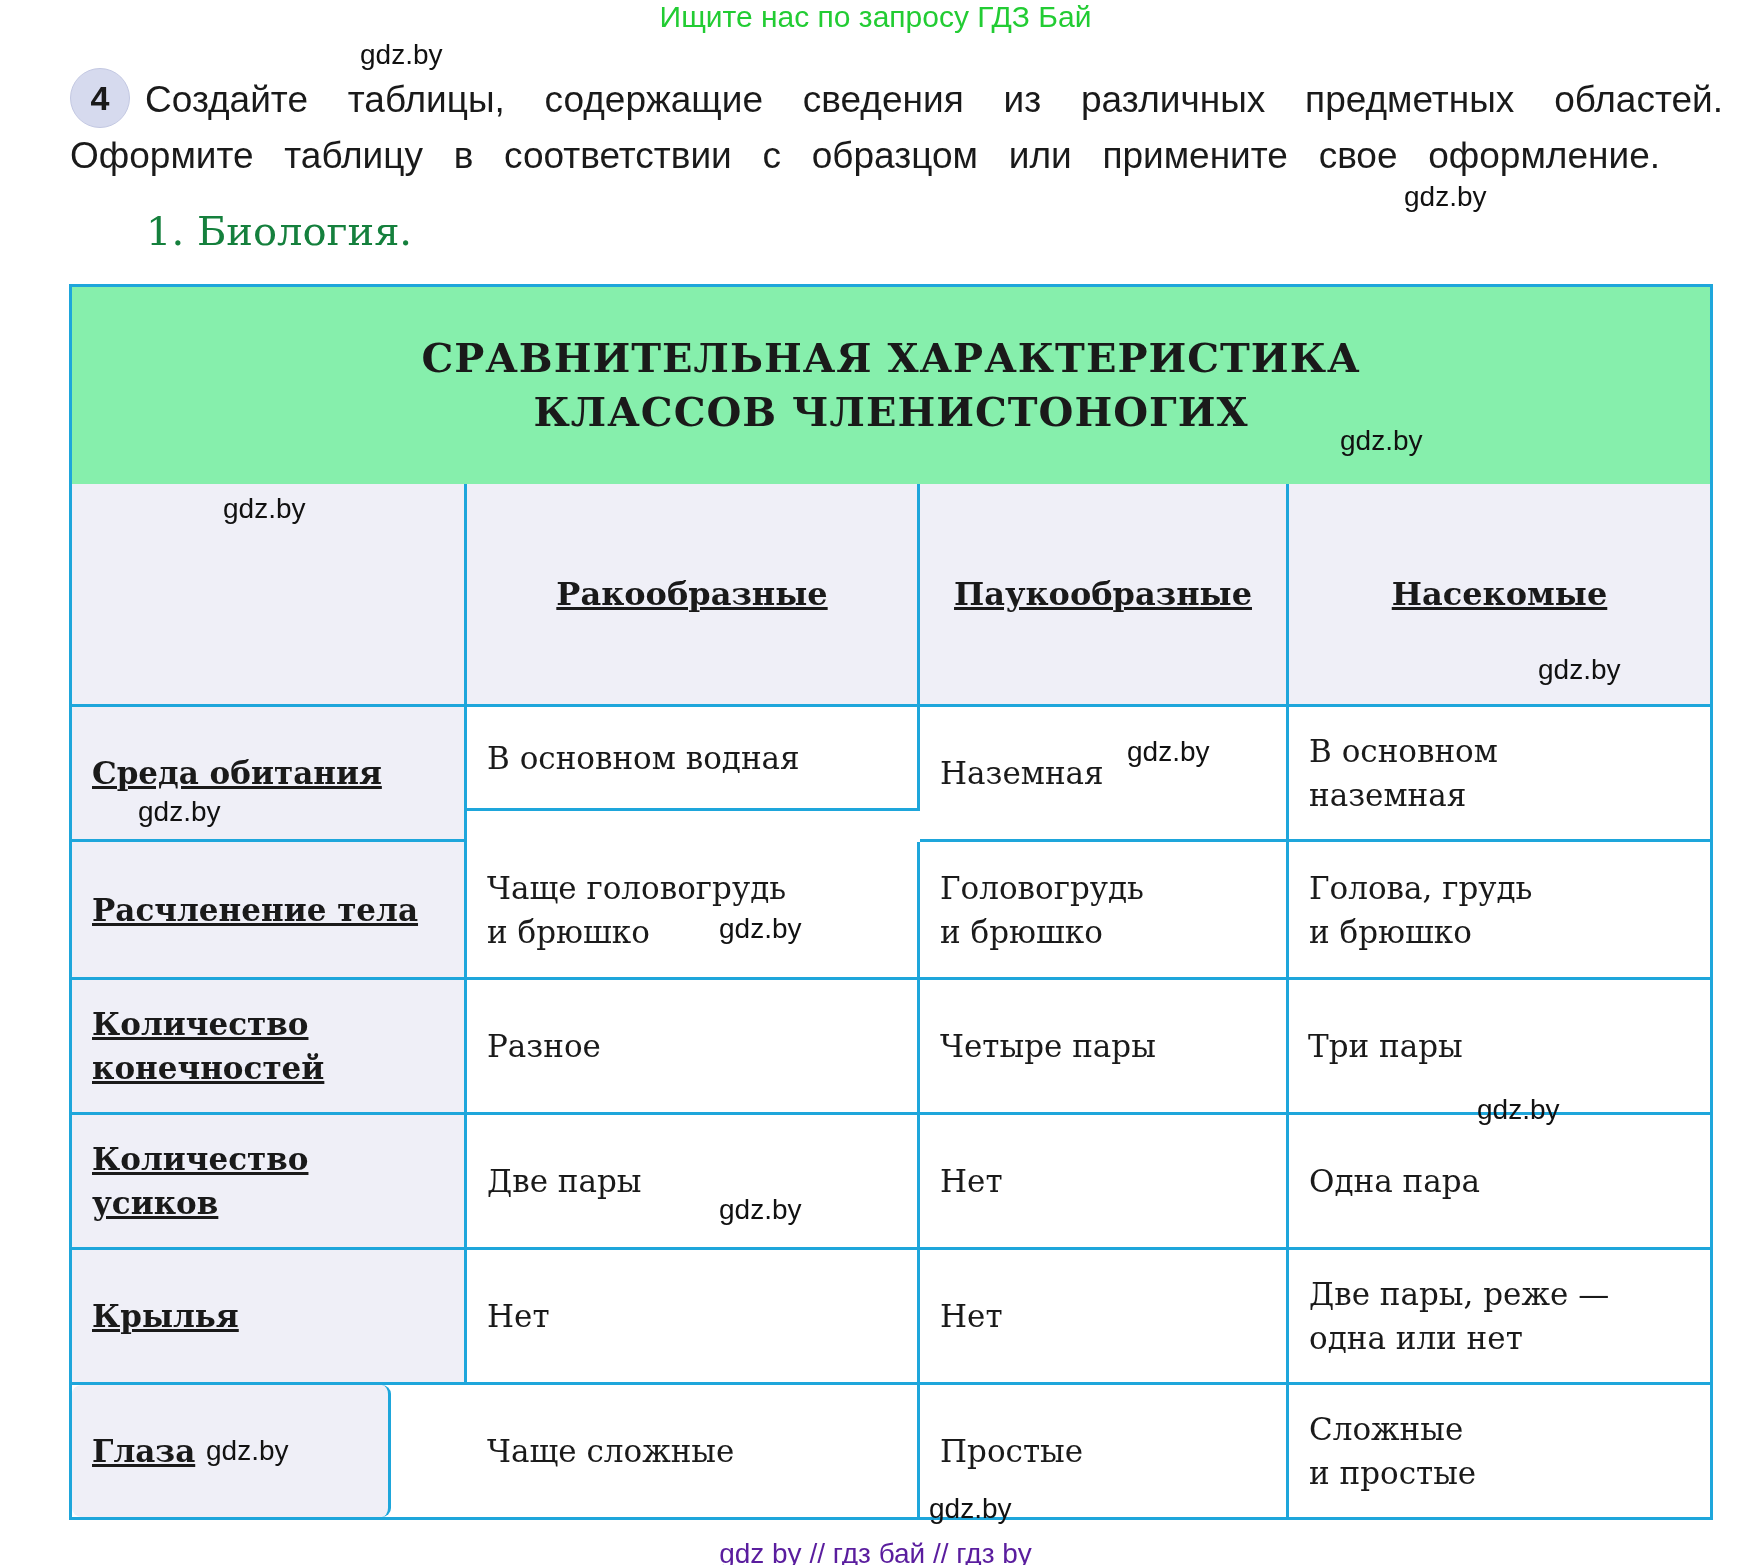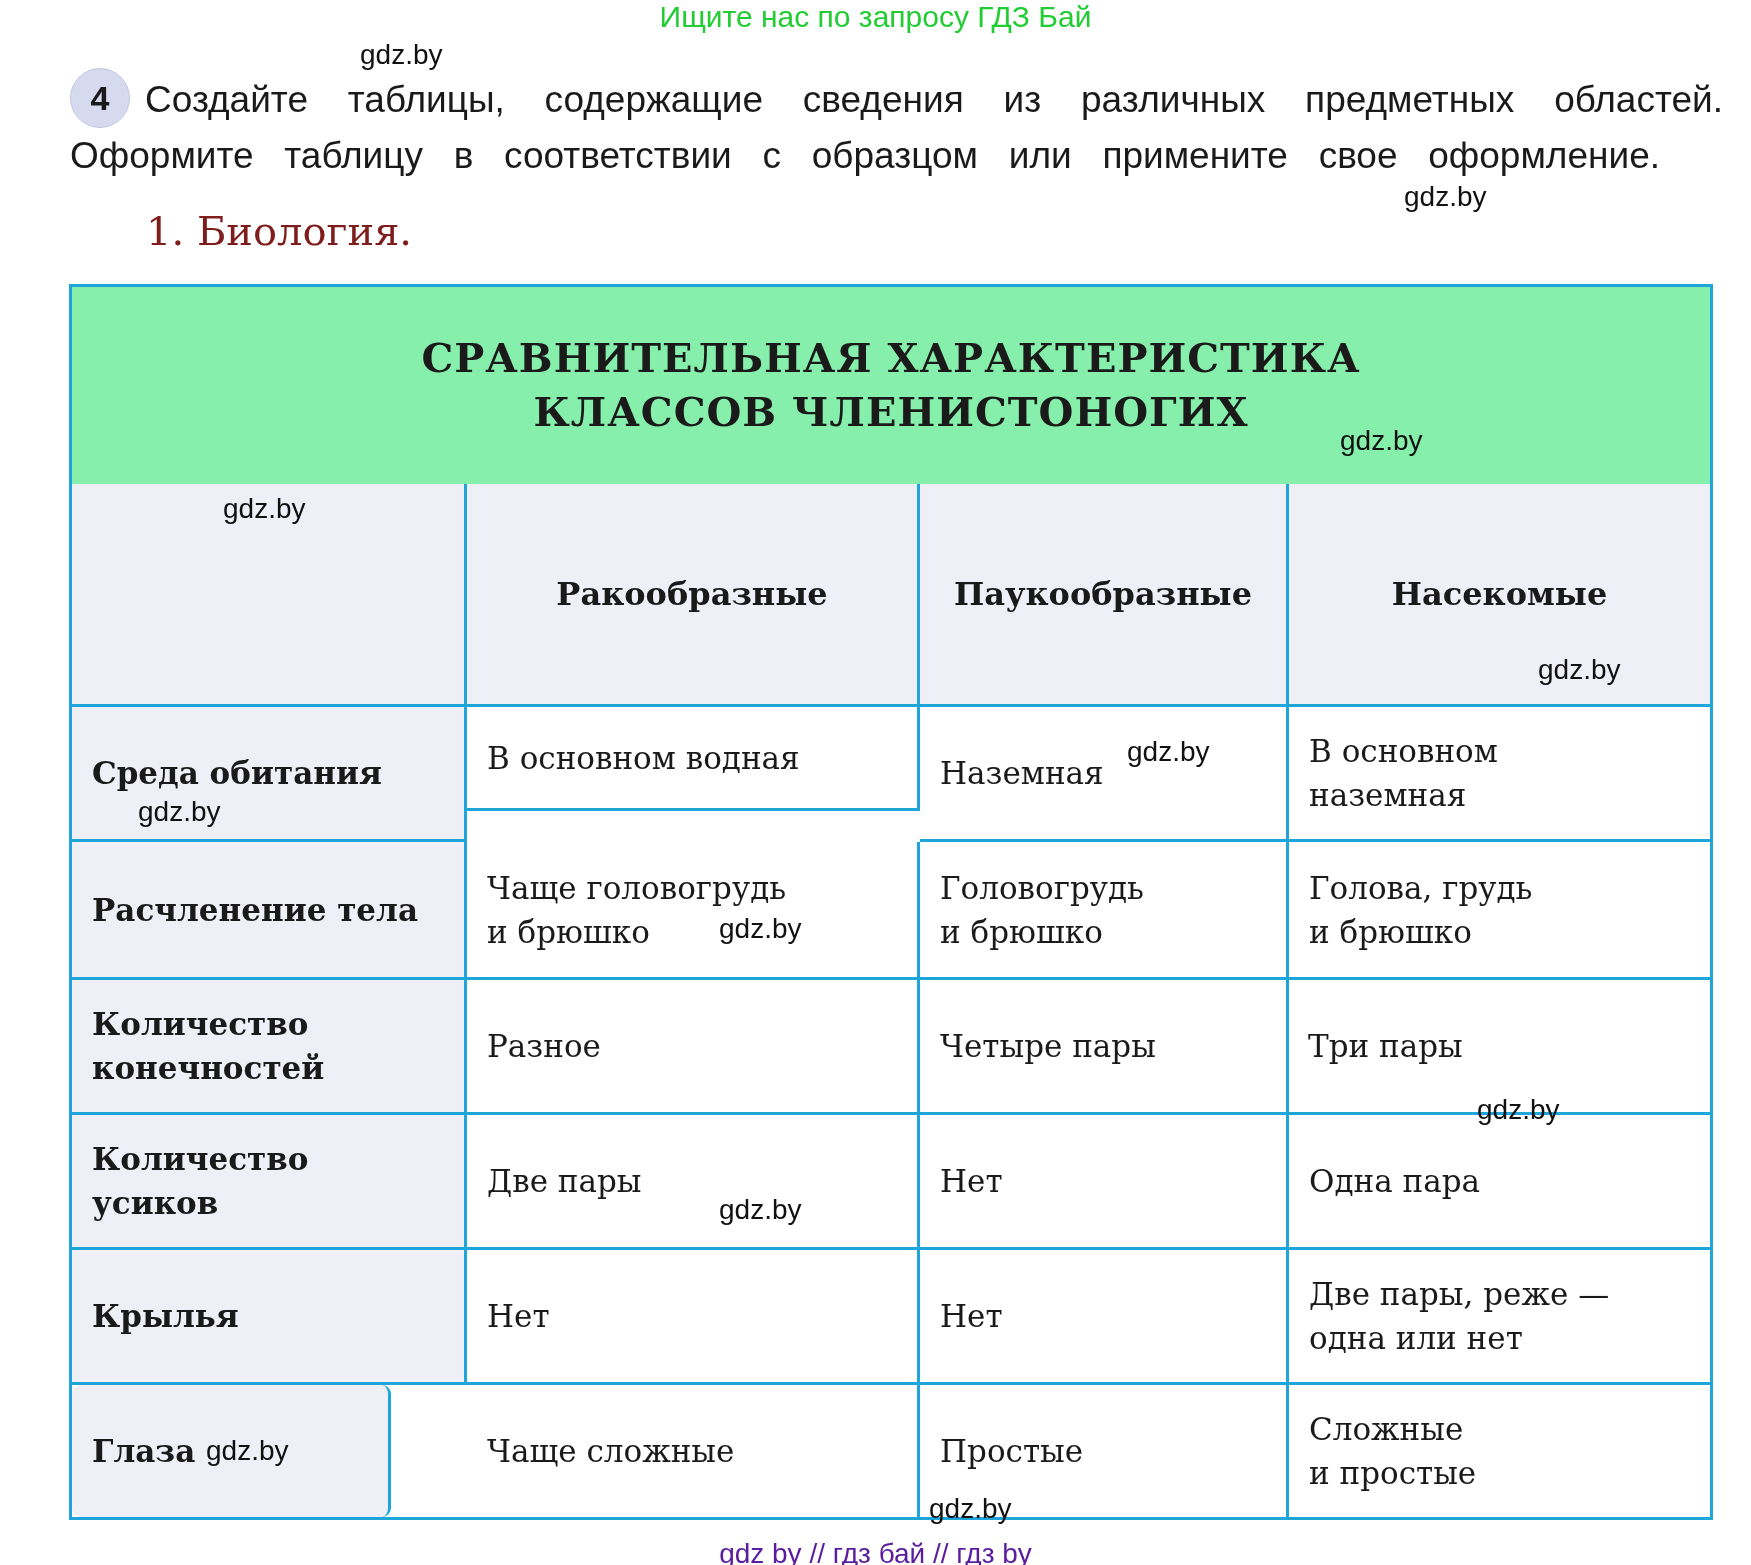--- a/index.html
+++ b/index.html
@@ -6,28 +6,28 @@
   body { width:1751px; height:1565px; position:relative; overflow:hidden; }
   .abs { position:absolute; }
   .sans { font-family:"Liberation Sans", "DejaVu Sans", sans-serif; }
   .serif { font-family:"DejaVu Serif", "Liberation Serif", serif; }
   #topnote { left:0; width:1751px; top:0; text-align:center; font-size:30px; line-height:34px; color:#22cc33; }
   .wm { font-size:28px; color:#111; line-height:30px; white-space:nowrap; }
   #badge { left:70px; top:68px; width:60px; height:60px; border-radius:50%; background:#d6daee; border:1px solid #c3c8e2; box-sizing:border-box; display:flex; align-items:center; justify-content:center; font-weight:bold; font-size:34px; color:#1a1a1a; }
   .task-line { font-size:37px; color:#1a1a1a; line-height:44px; white-space:nowrap; }
   #line1 { left:145px; top:78px; width:1578px; text-align:justify; text-align-last:justify; }
   #line2 { left:70px; top:134px; width:1590px; text-align:justify; text-align-last:justify; }
-  #section { left:146px; top:207px; font-size:40px; color:#7f1d1d; line-height:48px; }
+  #section { left:146px; top:207px; font-size:40px; color:#15803d; line-height:48px; }
   #table { left:69px; top:284px; width:1644px; height:1236px; border:3px solid #1ea6db; box-sizing:border-box; }
   #table .band { position:absolute; left:0; top:0; right:0; height:249px; background:#86efac; border-bottom:3px solid #be185d; box-sizing:border-box; }
   #table .band .title { position:absolute; left:0; right:0; top:44px; text-align:center; font-weight:bold; font-size:40px; line-height:54px; color:#1a1a1a; letter-spacing:1px; }
   .cell { position:absolute; box-sizing:border-box; border-right:3px solid #1ea6db; border-bottom:3px solid #1ea6db; display:flex; align-items:center; color:#1a1a1a; }
   .cell.last { border-right:none; }
   .cell.lastrow { border-bottom:none; }
-  .cell.lav { background:#efeff7; }
+  .cell.lav { background:#efeff7;text-decoration:underline; }
   .cell.white { background:#ffffff; }
   .cell.colhead { justify-content:center; font-weight:bold; font-size:32px; }
   .cell.rowhead { font-weight:bold; font-size:31px; line-height:44px; padding-left:20px; }
   .cell.body { font-size:31px; line-height:44px; padding-left:20px; padding-right:14px; }
   .cell span { white-space:pre-line; }
   #footer { left:0; width:1751px; top:1538px; text-align:center; font-size:28px; color:#5a1d9e; line-height:32px; }
 </style>
 </head>
 <body>
 

